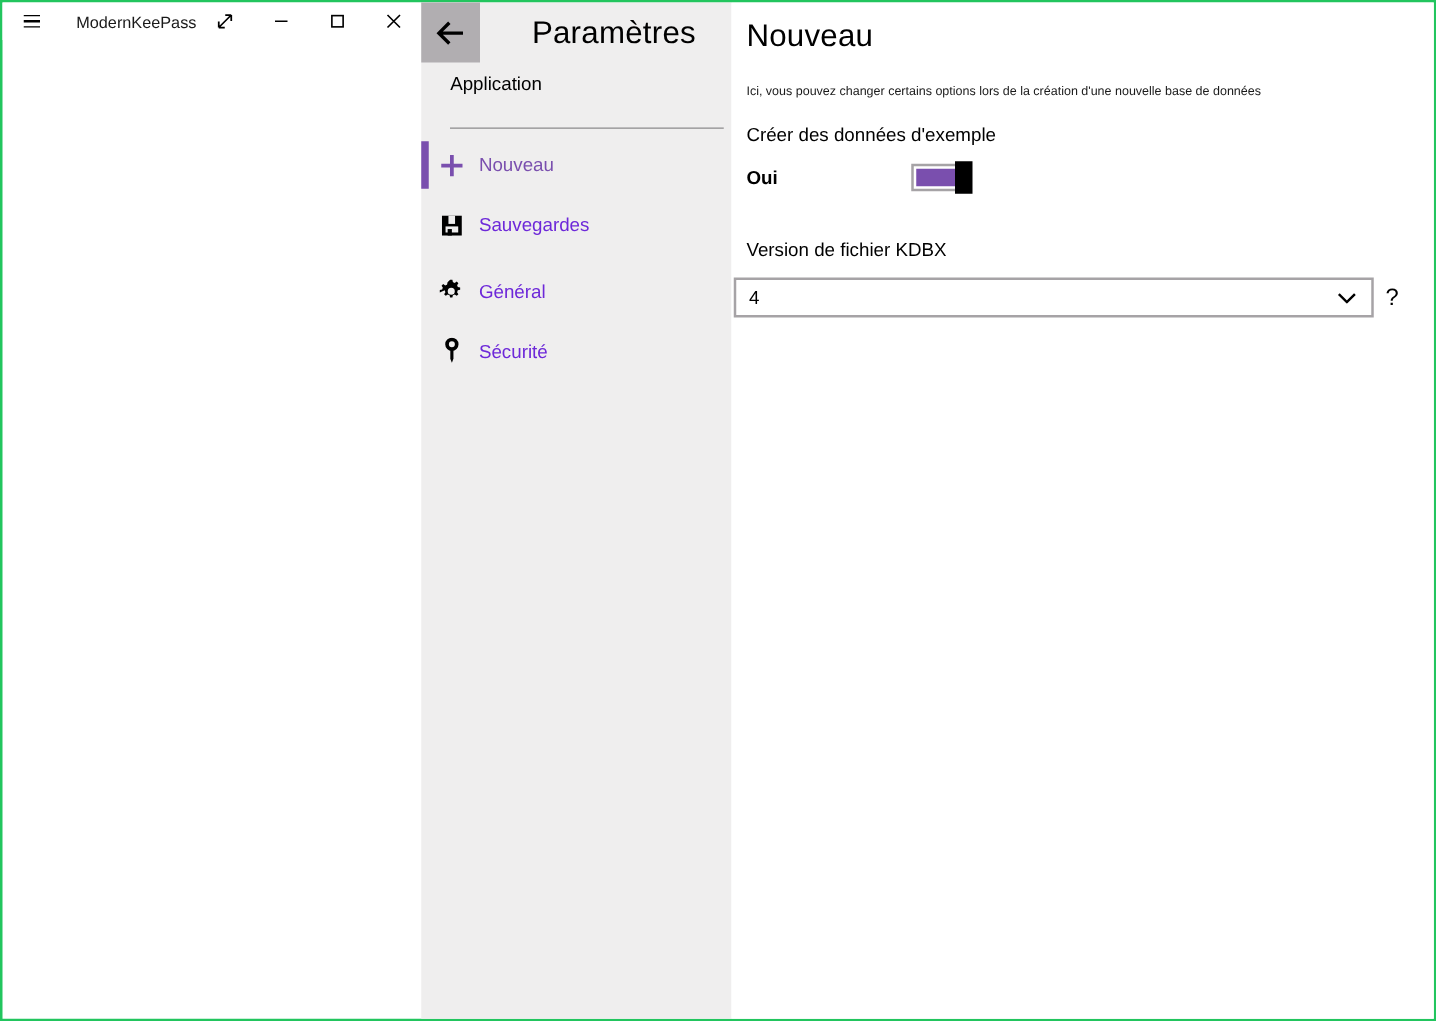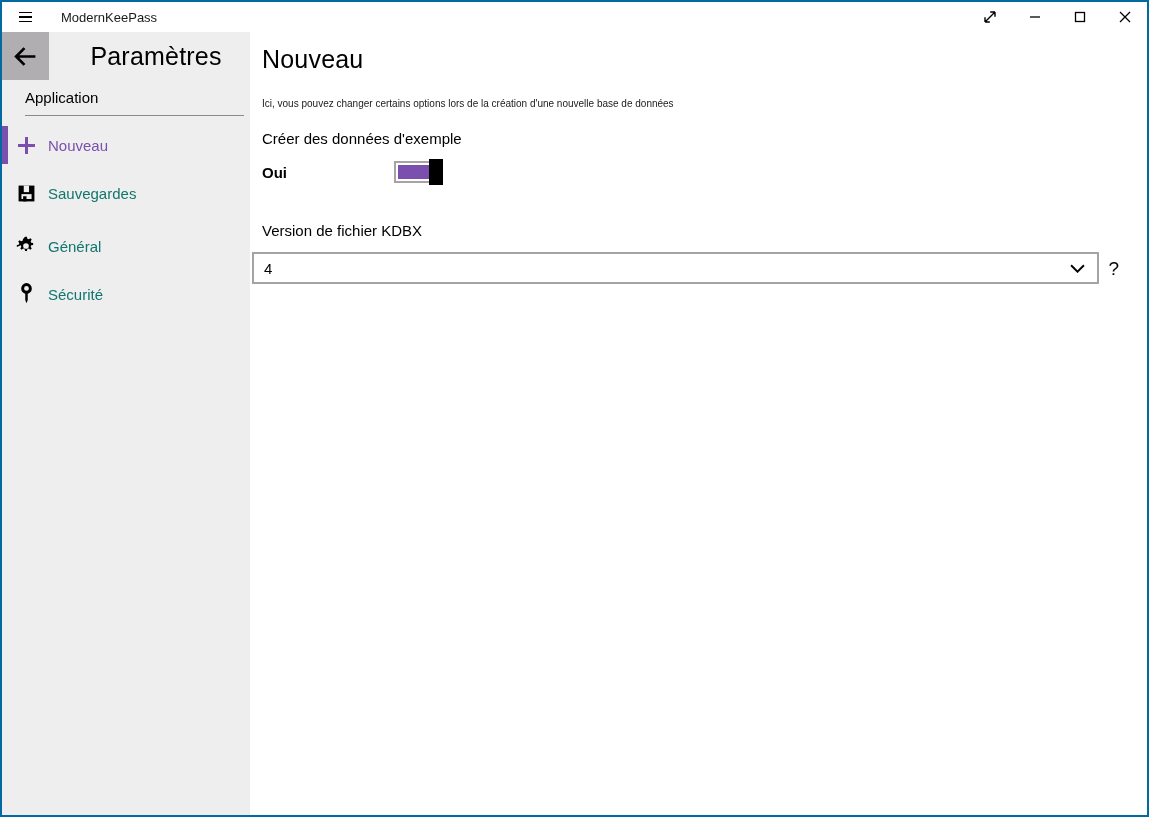--- a/index.html
+++ b/index.html
@@ -1,19 +1,19 @@
 <!DOCTYPE html>
 <html><head>
 <meta charset="utf-8">
 <style>
   * { margin:0; padding:0; box-sizing:border-box; }
   html,body { width:1149px; height:817px; background:#fff;
     font-family:"Liberation Sans", sans-serif; color:#000; overflow:hidden; }
-  .window { width:1149px; height:817px; border:2px solid #0369a1;
-    display:flex; flex-direction:column; background:#fff; }
+  .window { width:1149px; height:817px; border:2px solid #22c55e;
+    display:flex; flex-direction:row; background:#fff; }
 
   
   .titlebar { height:30px; flex:0 0 30px; display:flex; align-items:center; background:#fff; }
   .tb-btn { width:46px; height:30px; border:none; background:transparent; display:flex;
     align-items:center; justify-content:center; cursor:pointer; padding:0; }
   .hb-lines { display:flex; flex-direction:column; gap:3px; }
   .hb-lines i { display:block; width:13px; height:1.5px; background:#000; }
   .app-title { font-size:13px; margin-left:13px; color:#1a1a1a; }
   .win-controls { margin-left:auto; display:flex; height:30px; }
   .win-controls .tb-btn { width:45px; }
@@ -21,28 +21,28 @@
   
   .app-body { flex:1; display:flex; min-height:0; }
 
   
   .sidebar { width:248px; flex:0 0 248px; background:#efeeee; position:relative; }
   .sidebar-top { height:48px; position:relative; display:flex; align-items:center; }
   .back-btn { position:absolute; left:0; top:0; width:47px; height:48px; border:none;
     background:#b1aeb1; display:flex; align-items:center; justify-content:center; cursor:pointer; }
   .sidebar-title { font-size:25px; font-weight:400; flex:1; text-align:center;
     padding-left:60px; letter-spacing:0.2px; }
-  .section-label { font-size:15px; margin:9px 6px 0 23px; padding-bottom:9px;
+  .section-label { font-size:15px; margin:9px 6px 0 23px; padding-bottom:26px;
     border-bottom:1px solid #8c8a8c; }
   .nav-list { margin-top:5px; }
   .nav-item { height:48px; display:flex; align-items:center; padding-left:14px;
     position:relative; cursor:pointer; }
   .nav-icon { width:20px; height:22px; display:flex; align-items:center; justify-content:center;
     color:#000; flex:0 0 20px; }
-  .nav-label { font-size:15px; margin-left:12px; color:#0f766e; }
+  .nav-label { font-size:15px; margin-left:12px; color:#6d28d9; }
   .nav-item.selected .nav-label { color:#7a4fae; }
   .nav-item.selected .nav-icon { color:#7a4fae; }
   .accent-bar { position:absolute; left:0; top:5px; bottom:5px; width:6px; background:#7a4fae; }
 
   
   .content { flex:1; background:#fff; padding:10px 28px 0 12px; min-width:0; }
   .page-title { font-size:25px; font-weight:400; margin-top:3px; letter-spacing:0.2px; }
   .page-desc { font-size:10px; margin-top:24px; color:#1a1a1a; }
   .field-label { font-size:15px; }
   .fl-1 { margin-top:21px; }

